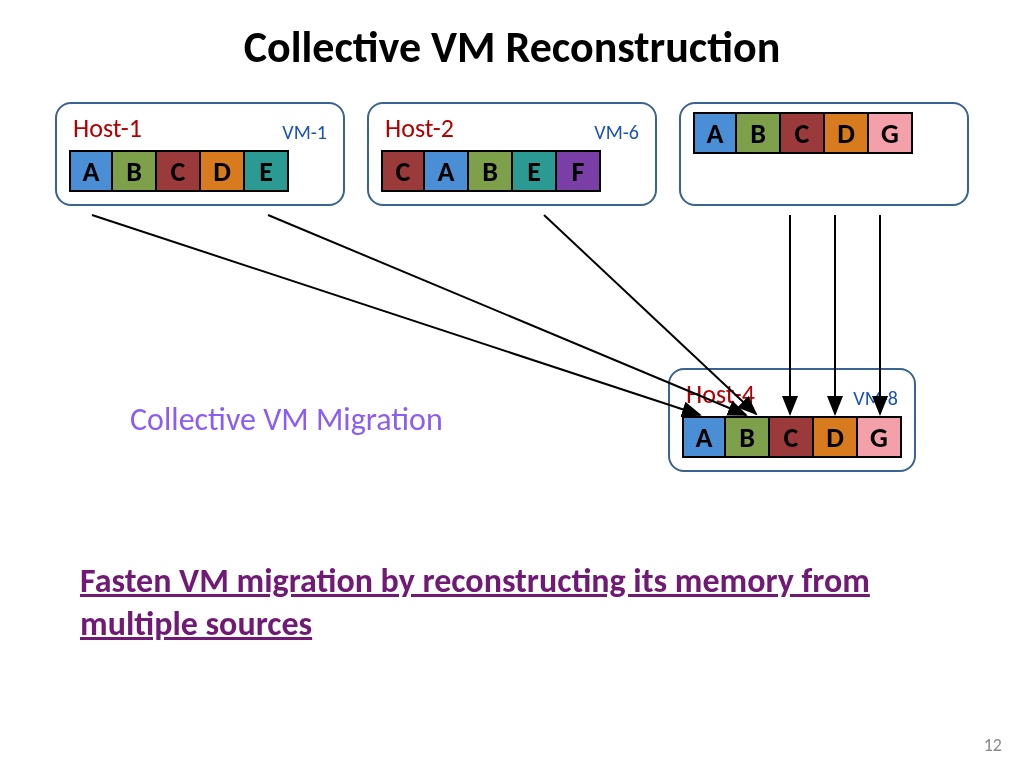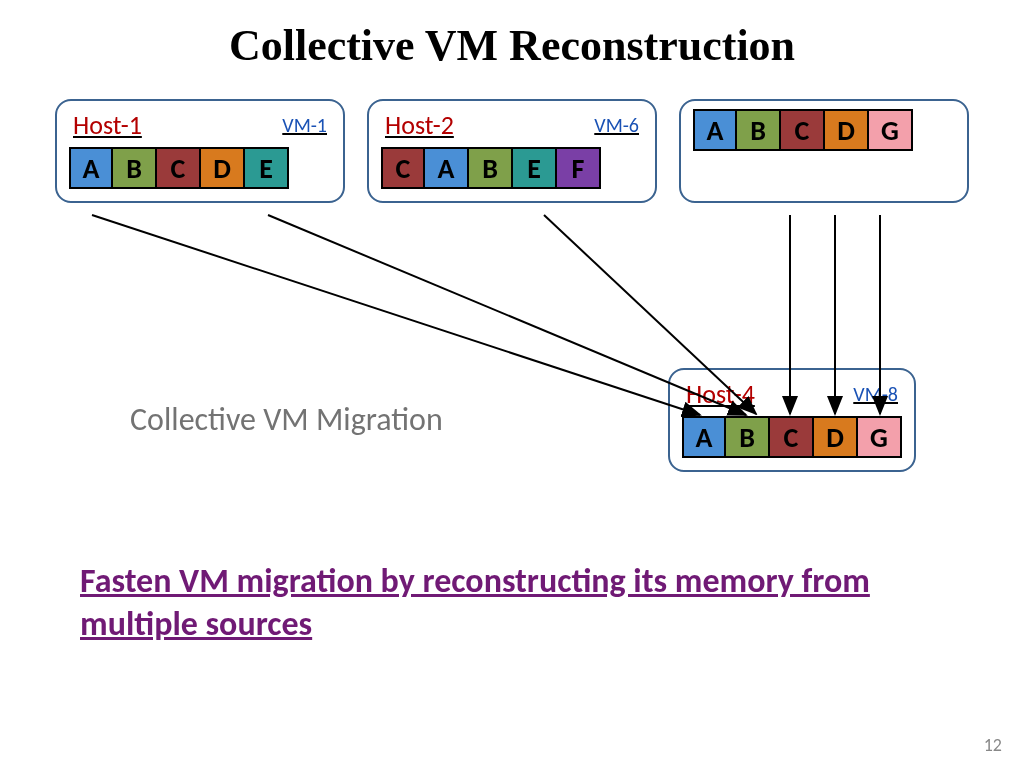--- a/index.html
+++ b/index.html
@@ -10,42 +10,40 @@
     background: #fff;
     position: relative;
     overflow: hidden;
   }
   .title {
     text-align: center;
     font-size: 44px;
     font-weight: 700;
     color: #000;
     margin-top: 20px;
-    font-family: Liberation Serif, serif;
   }
   .hosts-row {
     display: flex;
     justify-content: space-between;
     padding: 0 55px;
     margin-top: 28px;
     gap: 22px;
   }
   .host-box {
     border: 2px solid #3b6390;
     border-radius: 16px;
     padding: 8px 12px 12px 12px;
     position: relative;
     flex: 1;
   }
   .host-header {
     display: flex;
     justify-content: space-between;
-    align-items: center;
+    align-items: flex-end;
     padding: 0 4px 6px 4px;
-    text-decoration: underline;
   }
   .host-label {
     color: #b30000;
     font-size: 26px;
   }
   .vm-label {
     color: #1a52b5;
     font-size: 20px;
   }
   .blocks {
@@ -78,21 +76,21 @@
   }
   .host4-box {
     border: 2px solid #3b6390;
     border-radius: 16px;
     padding: 8px 12px 12px 12px;
   }
   .migration-label {
     position: absolute;
     left: 130px;
     top: 400px;
-    color: #737373;
+    color: #8b5cf6;
     font-size: 32px;
   }
   .conclusion {
     position: absolute;
     left: 80px;
     top: 560px;
     right: 80px;
     color: #701a75;
     font-size: 34px;
     font-weight: 700;

